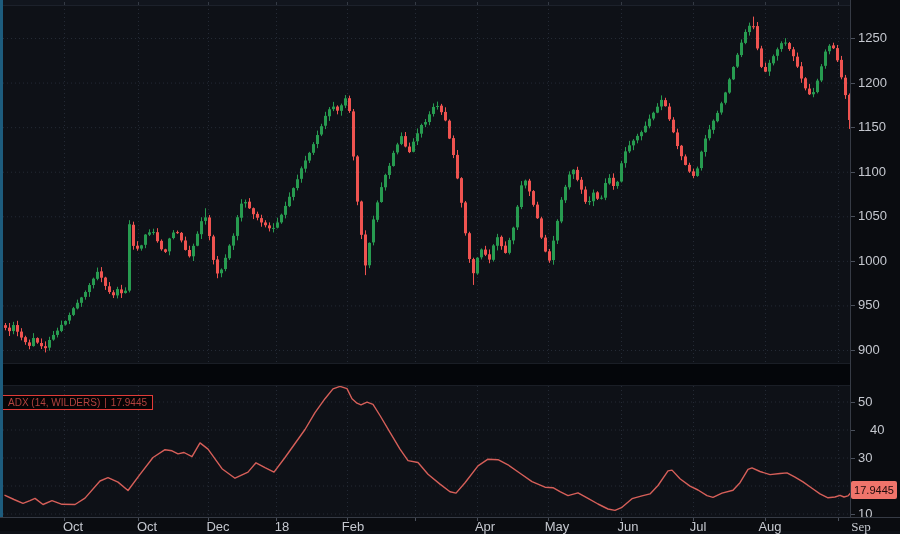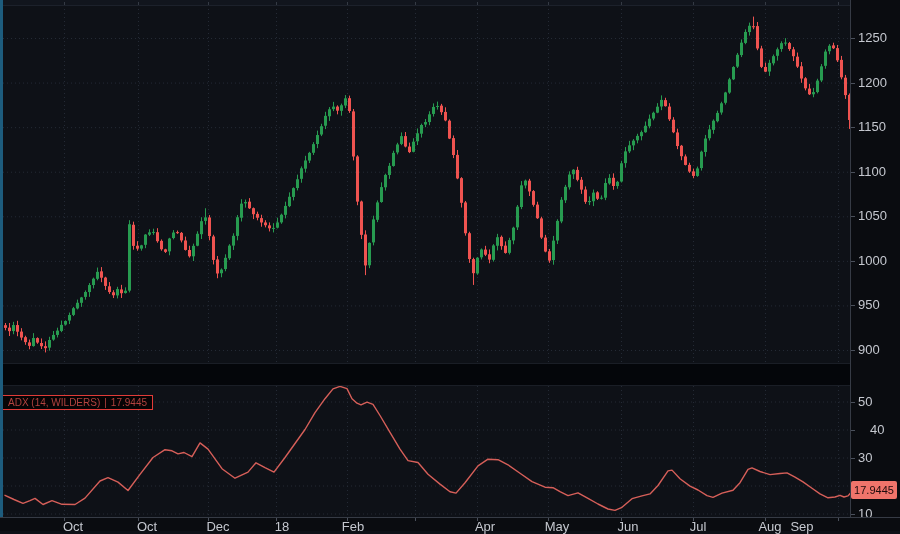--- a/index.html
+++ b/index.html
@@ -990,21 +990,21 @@
       <div class="axis-label month-label" style="left: 485px;">Apr</div>
       <div class="tickmark" style="left: 477px; top: 0px; width: 1px; height: 3px;"></div>
       <div class="axis-label month-label" style="left: 557px;">May</div>
       <div class="tickmark" style="left: 548px; top: 0px; width: 1px; height: 3px;"></div>
       <div class="axis-label month-label" style="left: 628px;">Jun</div>
       <div class="tickmark" style="left: 621px; top: 0px; width: 1px; height: 3px;"></div>
       <div class="axis-label month-label" style="left: 698px;">Jul</div>
       <div class="tickmark" style="left: 693px; top: 0px; width: 1px; height: 3px;"></div>
       <div class="axis-label month-label" style="left: 770px;">Aug</div>
       <div class="tickmark" style="left: 765px; top: 0px; width: 1px; height: 3px;"></div>
-      <div class="axis-label month-label" style="left: 802px;">Sep</div>
+      <div class="axis-label month-label" style="left: 861px; font-family: Liberation Serif, serif;">Sep</div>
       <div class="tickmark" style="left: 838px; top: 0px; width: 1px; height: 3px;"></div>
     </div>
 
   <div class="adx-label-box" style="border-color: rgb(226, 59, 56); color: rgb(178, 67, 63); margin-top: 32px;">
     <span>ADX (14, WILDERS)</span>
     <span>|</span>
     <span>17.9445</span>
   </div>
 
   <div class="adx-badge" style="background: rgb(240, 116, 107); color: rgb(32, 12, 13);">17.9445</div>

